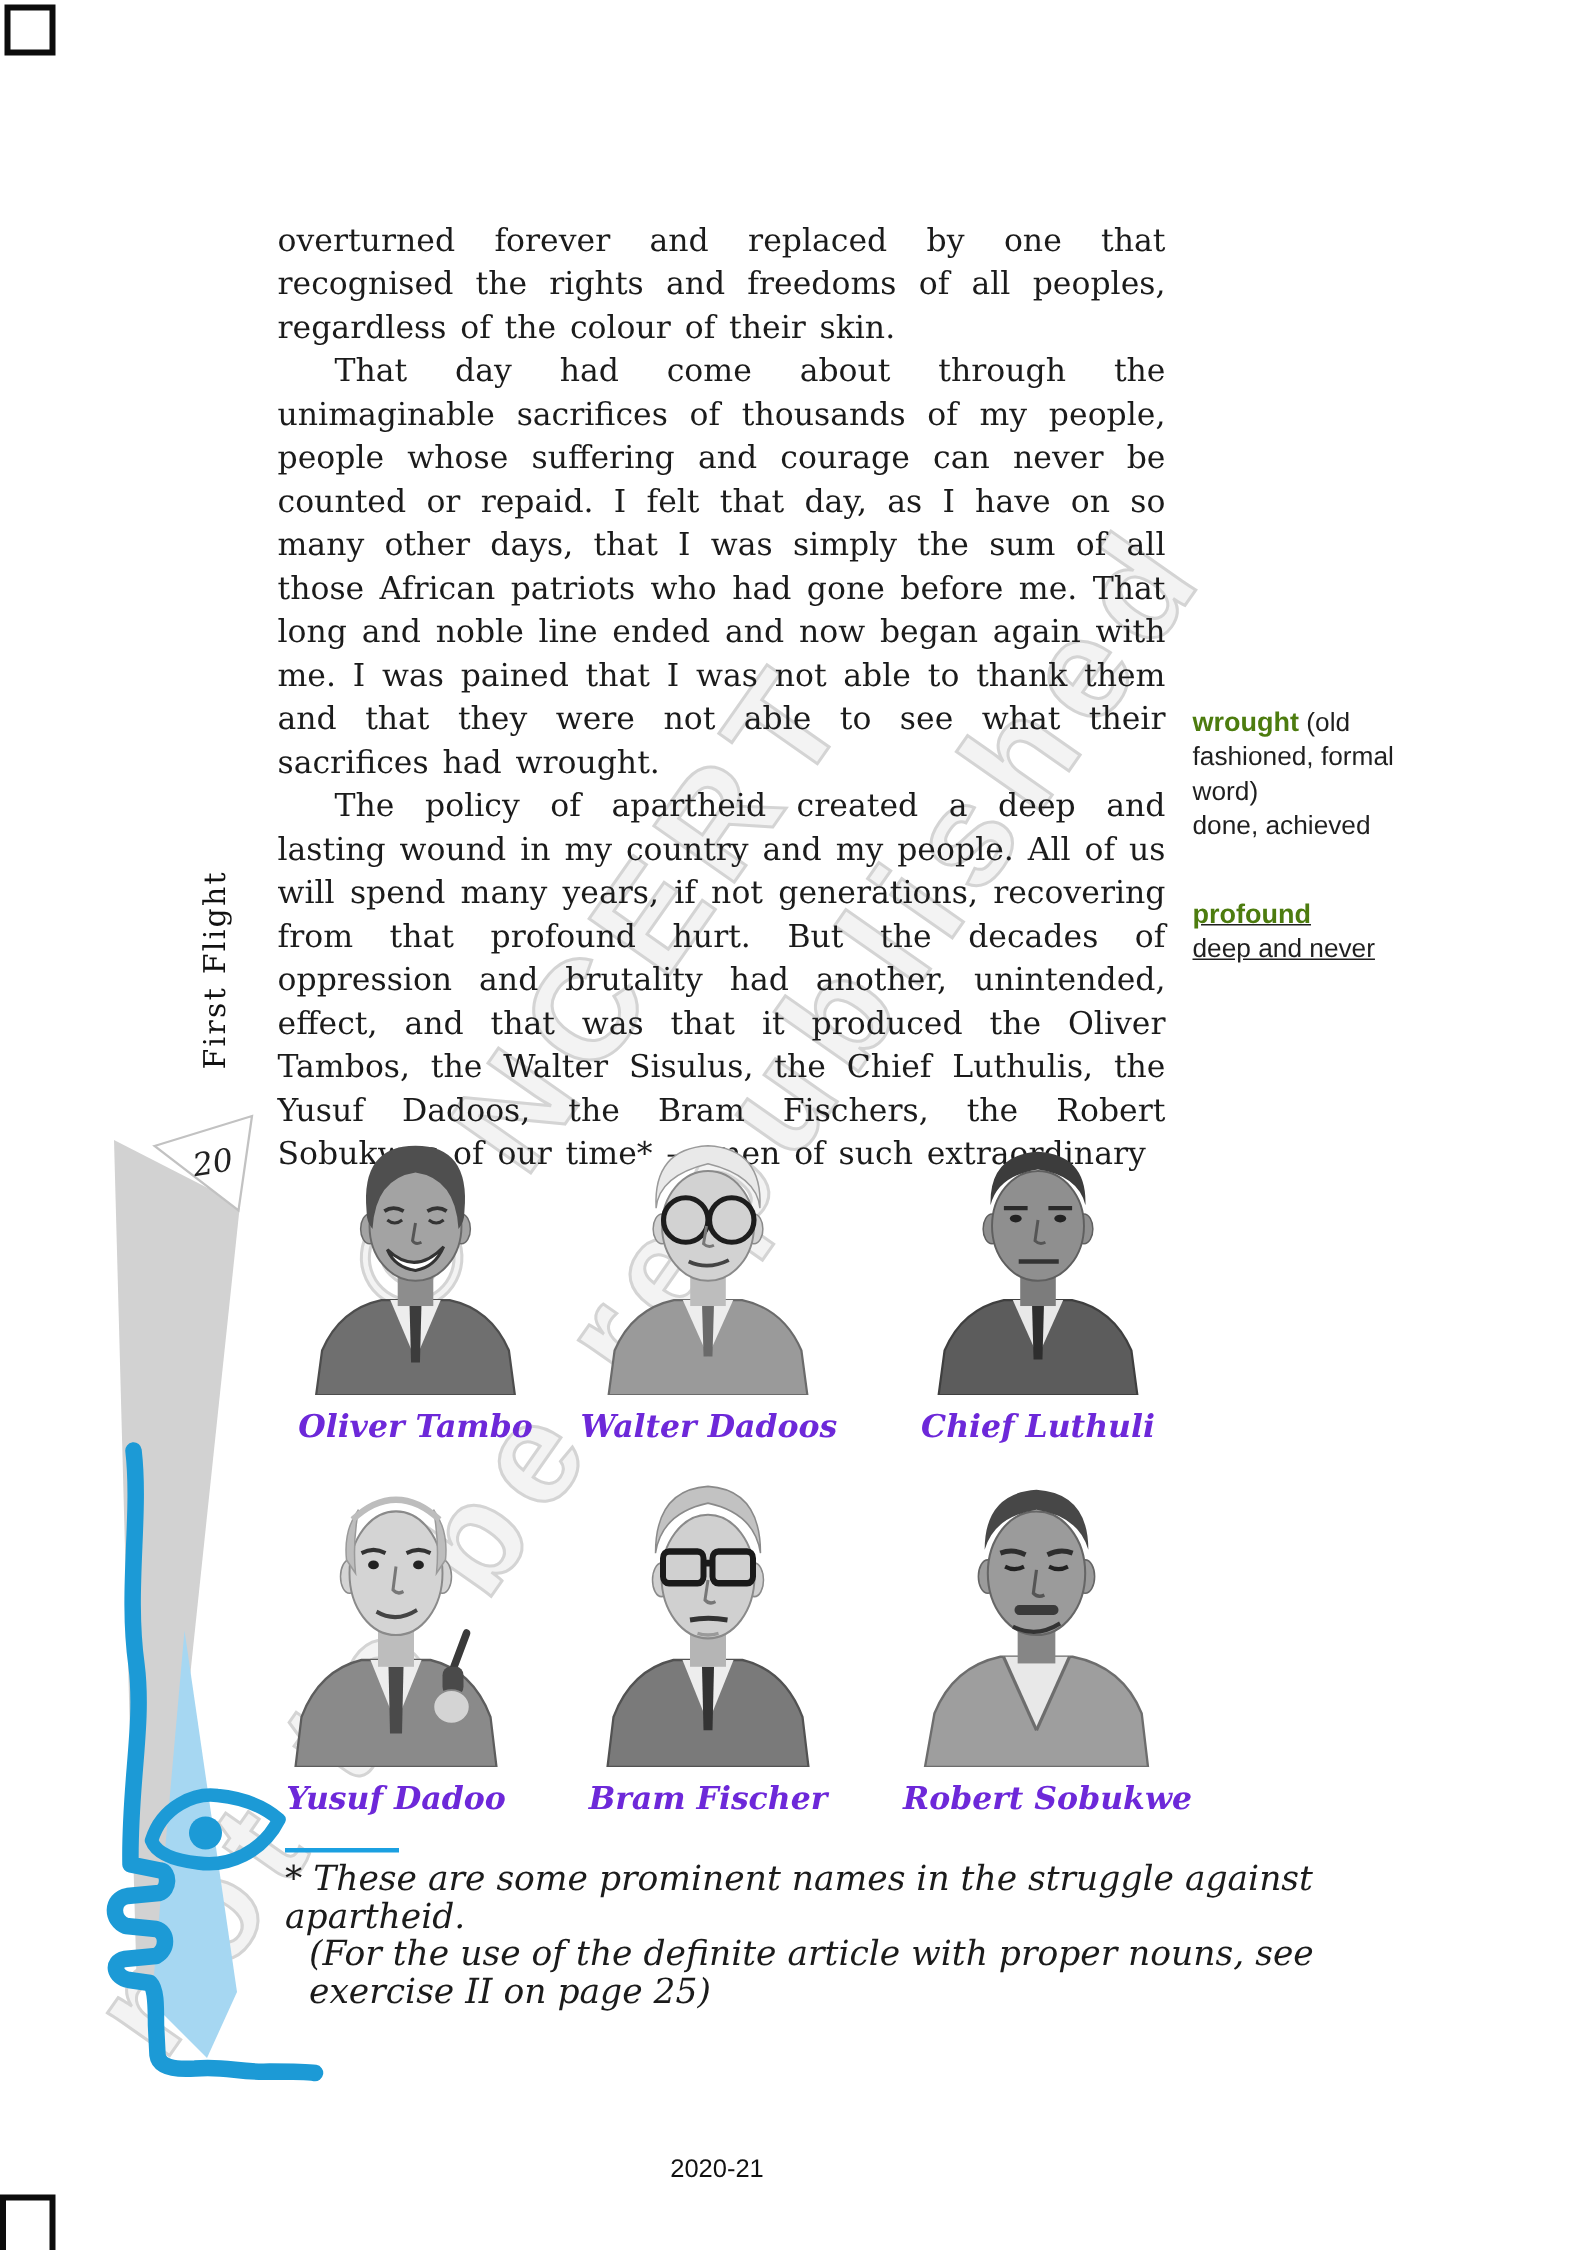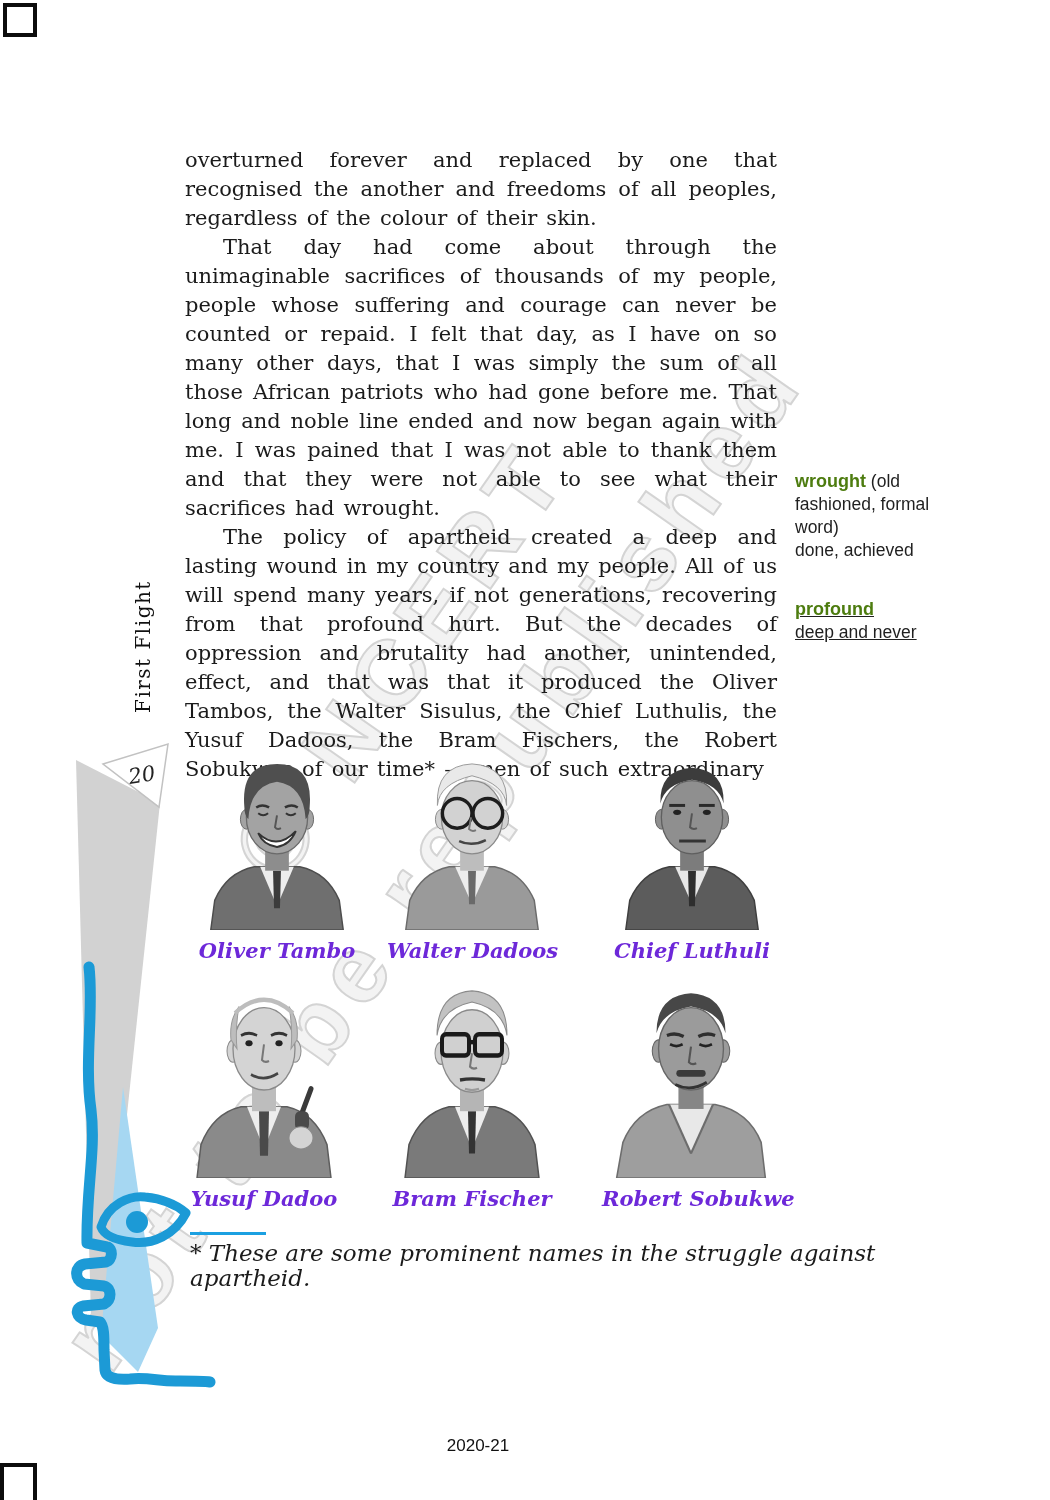--- a/index.html
+++ b/index.html
@@ -76,21 +76,21 @@
 
 <div class="page">
 
   <div class="wm" id="wm1">© NCERT</div>
   <div class="wm" id="wm2">not to be republished</div>
 
   <div class="regmark" id="reg-tl"></div>
   <div class="regmark" id="reg-bl"></div>
 
   <div class="bodytext">
-    <p>overturned forever and replaced by one that recognised the another and freedoms of all peoples, regardless of the colour of their skin.</p>
+    <p>overturned forever and replaced by one that recognised the rights and freedoms of all peoples, regardless of the colour of their skin.</p>
     <p class="indent">That day had come about through the unimaginable sacrifices of thousands of my people, people whose suffering and courage can never be counted or repaid. I felt that day, as I have on so many other days, that I was simply the sum of all those African patriots who had gone before me. That long and noble line ended and now began again with me. I was pained that I was not able to thank them and that they were not able to see what their sacrifices had wrought.</p>
     <p class="indent">The policy of apartheid created a deep and lasting wound in my country and my people. All of us will spend many years, if not generations, recovering from that profound hurt. But the decades of oppression and brutality had another, unintended, effect, and that was that it produced the Oliver Tambos, the Walter Sisulus, the Chief Luthulis, the Yusuf Dadoos, the Bram Fischers, the Robert Sobukwes of our time* — men of such extraordinary</p>
   </div>
 
   <aside class="glossary">
     <div class="gloss-entry">
       <span class="gloss-term">wrought</span>
       <span class="gloss-note">(old fashioned, formal word)</span>
       <div class="gloss-def">done, achieved</div>
     </div>
@@ -242,17 +242,18 @@
       <path d="M85,64 L83,76 Q86,79 90,77" stroke="#777" stroke-width="2" fill="none"></path>
       <path d="M73,88 Q85,86 98,88" stroke="#333" stroke-width="3" fill="none"></path>
       <path d="M78,96 Q85,98 92,96" stroke="#9a9a9a" stroke-width="2" fill="none"></path>
     </svg>
     <figcaption>Bram Fischer</figcaption>
   </figure>
 
   <div class="footnote-rule"></div>
   <div class="footnote">
     <div class="fn1">* These are some prominent names in the struggle against apartheid.</div>
+    <div class="fn2">(For the use of the definite article with proper nouns, see exercise II on page 25)</div>
   </div>
 
   <div class="footer-year">2020-21</div>
 
 </div>
 
 </body></html>

